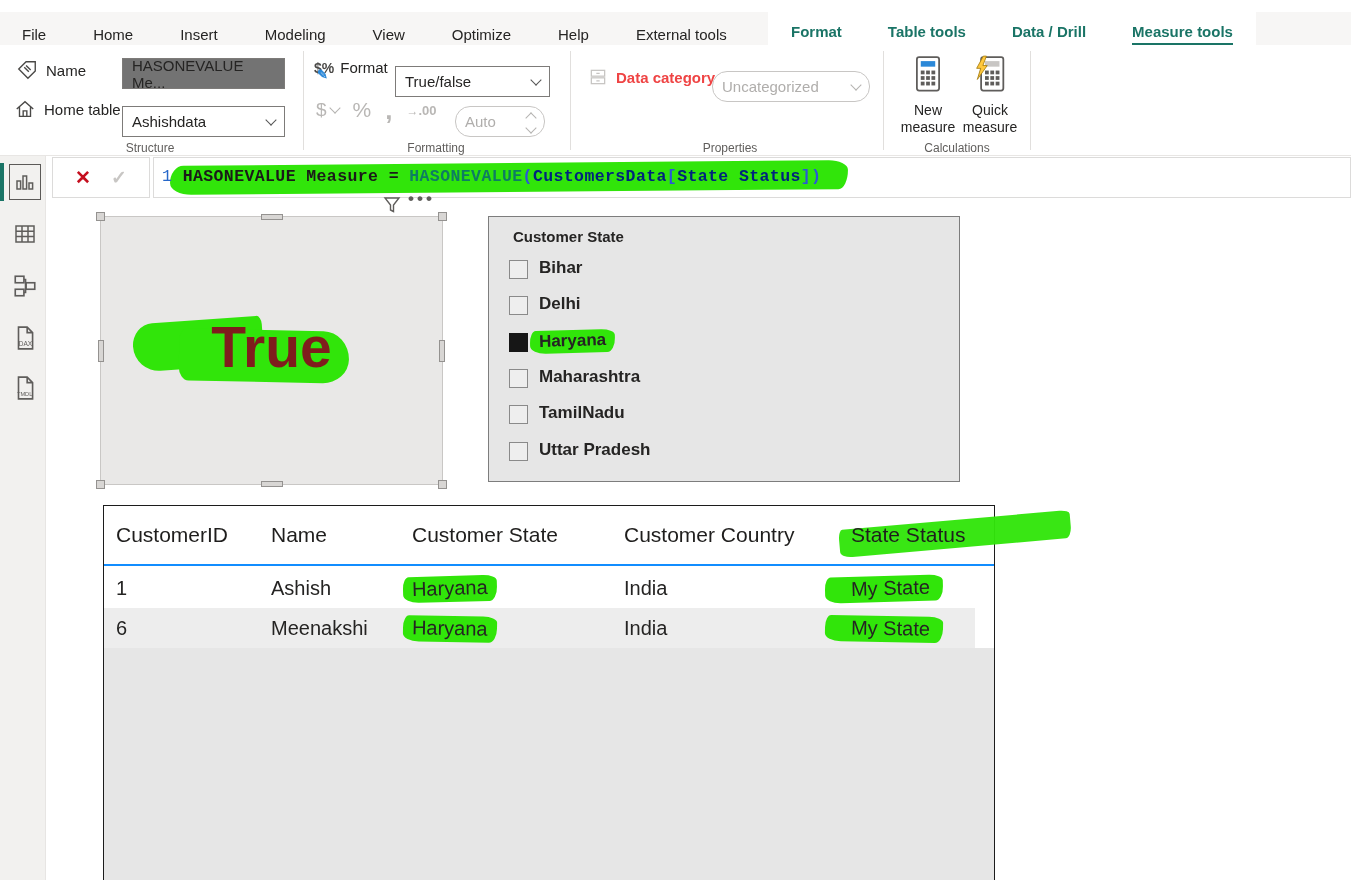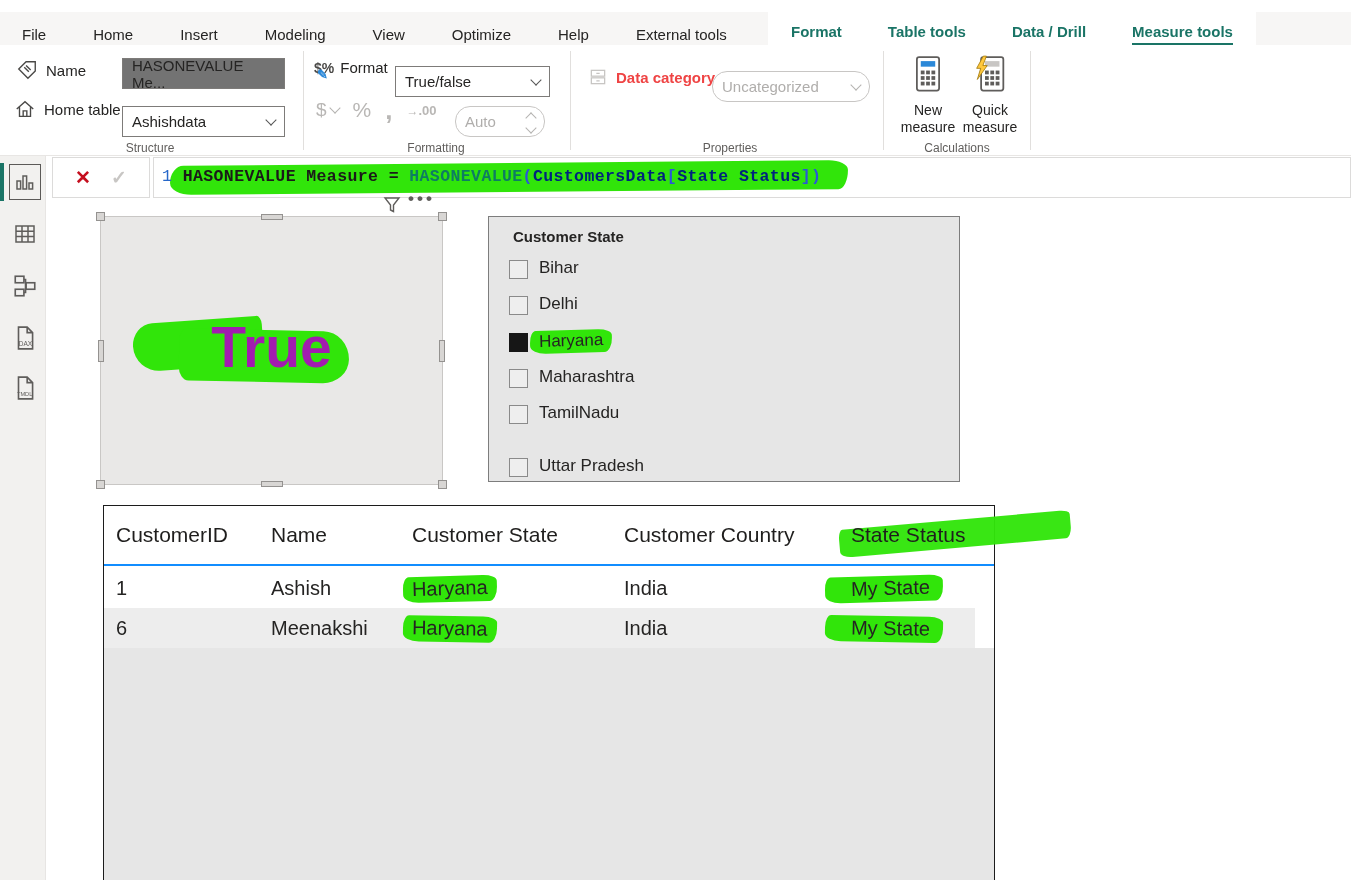--- a/index.html
+++ b/index.html
@@ -55,26 +55,26 @@
   
   .hdr-dots { position:absolute; left:408px; top:189px; font-size:17px; letter-spacing:3px; color:#5f5d5b; font-weight:700; }
 
   .card { position:absolute; left:100px; top:216px; width:343px; height:269px; background:#e9e8e7; border:1px solid #c9c7c5; }
   .handle { position:absolute; background:#d8d6d4; border:1px solid #949290; z-index:5; }
   .h-c { width:9px; height:9px; }
   .h-h { width:22px; height:6px; }
   .h-v { width:6px; height:22px; }
   .swoosh1 { position:absolute; left:32px; top:103px; width:130px; height:48px; background:#31e50a; transform:rotate(-4deg); border-radius:24px 6px 10px 30px / 26px 10px 14px 30px; }
   .swoosh2 { position:absolute; left:78px; top:113px; width:170px; height:52px; background:#31e50a; transform:rotate(1.2deg); border-radius:8px 26px 26px 10px / 12px 28px 24px 14px; }
-  .card-value { position:absolute; left:0; top:97px; width:100%; text-align:center; font-size:57px; font-weight:600; color:#a21caf; z-index:2; }
+  .card-value { position:absolute; left:0; top:97px; width:100%; text-align:center; font-size:57px; font-weight:600; color:#7f1d1d; z-index:2; }
   .card-label { position:absolute; left:0; top:172px; width:100%; text-align:center; font-size:20px; color:#605e5c; }
 
   .slicer { position:absolute; left:488px; top:216px; width:472px; height:266px; background:#e6e6e6; border:1px solid #7d7d7d; }
   .slicer-title { position:absolute; left:24px; top:11px; font-size:15px; font-weight:700; color:#252423; }
-  .sl-item { position:absolute; left:0; width:100%; height:31px; }
+  .sl-item { position:absolute; left:0; width:100%; height:31px;font-weight:bold; }
   .sl-cb { position:absolute; left:20px; top:5px; width:19px; height:19px; background:#eeeeee; border:1px solid #8a8a8a; }
   .sl-cb.checked { background:#161616; border-color:#161616; }
   .sl-lbl { position:absolute; left:50px; top:3px; font-size:17px; color:#252423; }
 
   .hl { position:relative; display:inline-block; background:#31e50a; transform:rotate(-1.6deg); border-radius:6px 14px 8px 16px / 12px 6px 14px 8px; padding:1px 9px 2px 9px; margin:-1px -9px -2px -9px; }
   .hl.r2 { transform:rotate(1deg); }
   .hl.wide { padding-left:26px; margin-left:-26px; padding-right:13px; margin-right:-13px; }
 
   .dtable { position:absolute; left:103px; top:505px; width:892px; height:375px; background:#fff; border:1px solid #1c1c1c; }
   .t-header { position:absolute; left:0; top:0; width:100%; height:58px; display:flex; align-items:center; padding-left:12px; font-size:21px; color:#1f1e1d; }
@@ -308,21 +308,21 @@
       <span class="sl-lbl"><span class="hl">Haryana</span></span>
     </div>
     <div class="sl-item" style="top:147px;">
       <span class="sl-cb"></span>
       <span class="sl-lbl">Maharashtra</span>
     </div>
     <div class="sl-item" style="top:183px;">
       <span class="sl-cb"></span>
       <span class="sl-lbl">TamilNadu</span>
     </div>
-    <div class="sl-item" style="top:236px;padding-left:20px;">
+    <div class="sl-item" style="top:220px;padding-left:20px;">
       <span class="sl-cb"></span>
       <span class="sl-lbl">Uttar Pradesh</span>
     </div>
   </div>
 
   <div class="dtable">
     <div class="t-header">
       <span class="tc0">CustomerID</span>
       <span class="tc1">Name</span>
       <span class="tc2">Customer State</span>

